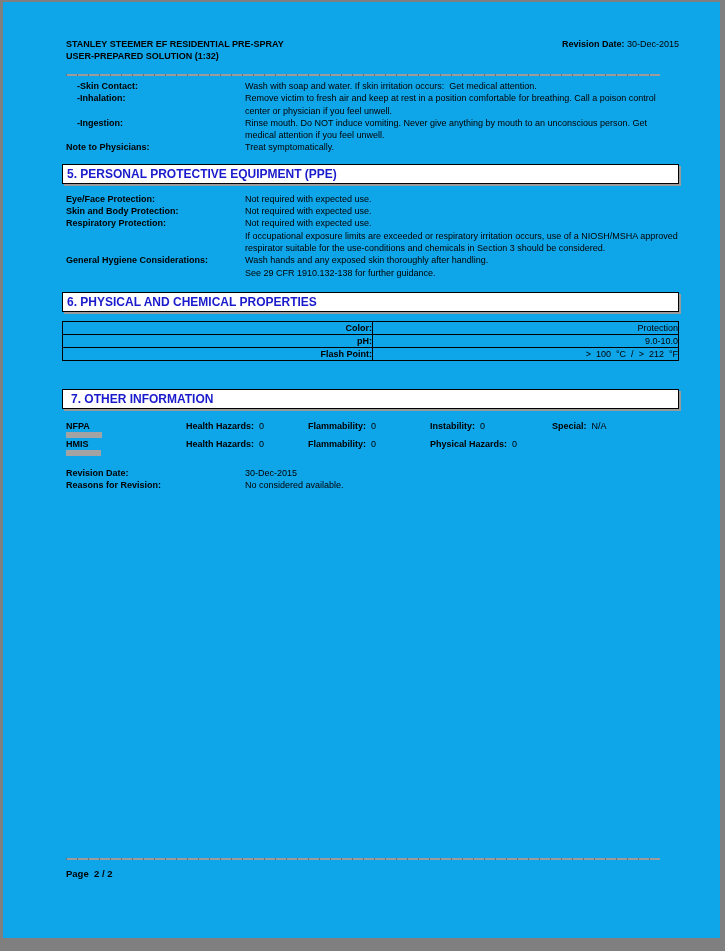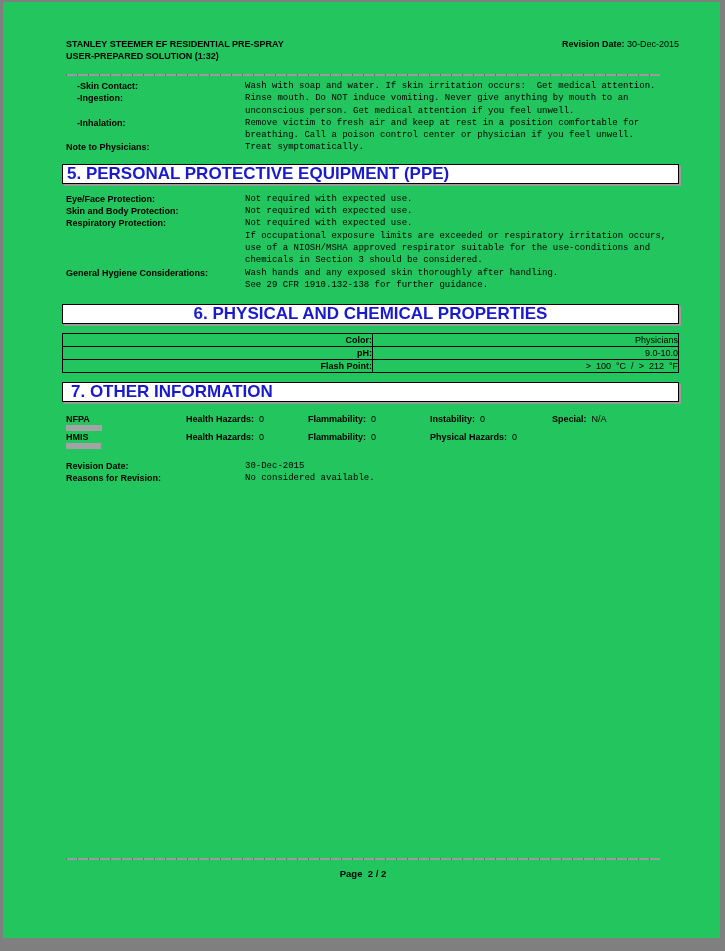--- a/index.html
+++ b/index.html
@@ -9,57 +9,57 @@
     position: relative;
     font-family: "Liberation Sans", sans-serif;
     font-size: 9px;
     color: #000;
     overflow: hidden;
   }
   .page {
     position: absolute;
     left: 3px; top: 2px;
     width: 717px; height: 936px;
-    background: #22c55e;
+    background: #0ea5e9;
   }
   .content { position: absolute; left: 59px; top: 0; width: 617px; }
 
   .doc-header { margin-top: 36px; display: flex; justify-content: space-between; align-items: flex-start; }
   .doc-title { font-weight: bold; line-height: 12px; }
   .doc-rev { line-height: 12px; white-space: nowrap; }
   .b { font-weight: bold; }
   .pad-l { padding-left: 4px; }
 
   .rule {
     height: 2px; margin-left: 4px; width: 594px;
     background: repeating-linear-gradient(90deg, #6e6e6e 0 1px, #9c9c9c 1px 11px);
   }
   .rule-top { margin-top: 12px; }
 
   .row { display: flex; line-height: 12.3px; }
   .lbl { flex: 0 0 183px; font-weight: bold; padding-left: 4px; }
   .lbl.indent { padding-left: 15px; }
-  .val { flex: 1; white-space: pre-wrap; font-family: Liberation Mono, monospace; }
+  .val { flex: 1; white-space: pre-wrap; }
 
   .first-aid { margin-top: 4px; }
   .ppe { margin-top: 9px; }
 
   .sec-head {
     margin-top: 10px;
     border: 1px solid #000;
     box-shadow: 2px 2px 0 #9a9a9a;
     color: #1a1acd;
     font-weight: bold;
-    font-size: 17px;
+    font-size: 12px;
     line-height: 12px;
     padding: 3px 4px 3px 4px;
     background: #fff;
   }
-  .sec-head.gap13 { margin-top: 13px; text-align: center; }
-  .sec-head.gap17 { margin-top: 9px; padding-left: 8px; }
+  .sec-head.gap13 { margin-top: 13px; }
+  .sec-head.gap17 { margin-top: 28px; padding-left: 8px; }
 
   table.props {
     margin-top: 9px; width: 617px;
     border-collapse: collapse; table-layout: fixed;
     font-size: 9px;
   }
   table.props td {
     border: 1px solid #000;
     height: 13px; line-height: 12px;
     padding: 0 0 0 3px;
@@ -79,21 +79,21 @@
     padding-right: 12px;
     line-height: 11px;
   }
   .hz-cell { flex: 0 0 122px; white-space: nowrap; }
   .hz-cell.wide { flex: 1 1 auto; }
   .hz-cell .v { padding-left: 5px; }
 
   .rev { margin-top: 11px; }
 
   .footer { position: absolute; left: 63px; top: 856px; width: 594px; }
-  .pagenum { margin-top: 8px; text-align: center; font-weight: bold; font-size: 9.5px; white-space: pre; }
+  .pagenum { margin-top: 8px; text-align: left; font-weight: bold; font-size: 9.5px; white-space: pre; }
 </style>
 </head>
 <body>
 
 <div class="page">
   <div class="content">
 
     <div class="doc-header">
       <div class="doc-title pad-l">
         <div>STANLEY STEEMER EF RESIDENTIAL PRE-SPRAY</div>
@@ -106,26 +106,26 @@
     </div>
 
     <div class="rule rule-top"></div>
 
     <div class="first-aid">
       <div class="row">
         <div class="lbl indent">-Skin Contact:</div>
         <div class="val">Wash with soap and water. If skin irritation occurs:  Get medical attention.</div>
       </div>
       <div class="row">
+        <div class="lbl indent">-Inhalation:</div>
+        <div class="val">Remove victim to fresh air and keep at rest in a position comfortable for breathing. Call a poison control center or physician if you feel unwell.</div>
+      </div>
+      <div class="row">
         <div class="lbl indent">-Ingestion:</div>
         <div class="val">Rinse mouth. Do NOT induce vomiting. Never give anything by mouth to an unconscious person. Get medical attention if you feel unwell.</div>
-      </div>
-      <div class="row">
-        <div class="lbl indent">-Inhalation:</div>
-        <div class="val">Remove victim to fresh air and keep at rest in a position comfortable for breathing. Call a poison control center or physician if you feel unwell.</div>
       </div>
       <div class="row">
         <div class="lbl">Note to Physicians:</div>
         <div class="val">Treat symptomatically.</div>
       </div>
     </div>
 
     <div class="sec-head">5. PERSONAL PROTECTIVE EQUIPMENT (PPE)</div>
     <div class="ppe">
       <div class="row">
@@ -146,21 +146,21 @@
         <div class="val">Wash hands and any exposed skin thoroughly after handling.
 See 29 CFR 1910.132-138 for further guidance.</div>
       </div>
     </div>
 
     <div class="sec-head gap13">6. PHYSICAL AND CHEMICAL PROPERTIES</div>
     <table class="props">
       <tbody>
         <tr>
           <td class="pname">Color:</td>
-          <td class="pval">Physicians</td>
+          <td class="pval">Protection</td>
         </tr>
         <tr>
           <td class="pname">pH:</td>
           <td class="pval">9.0-10.0</td>
         </tr>
         <tr>
           <td class="pname">Flash Point:</td>
           <td class="pval">&gt;  100  °C  /  &gt;  212  °F</td>
         </tr>
       </tbody>

